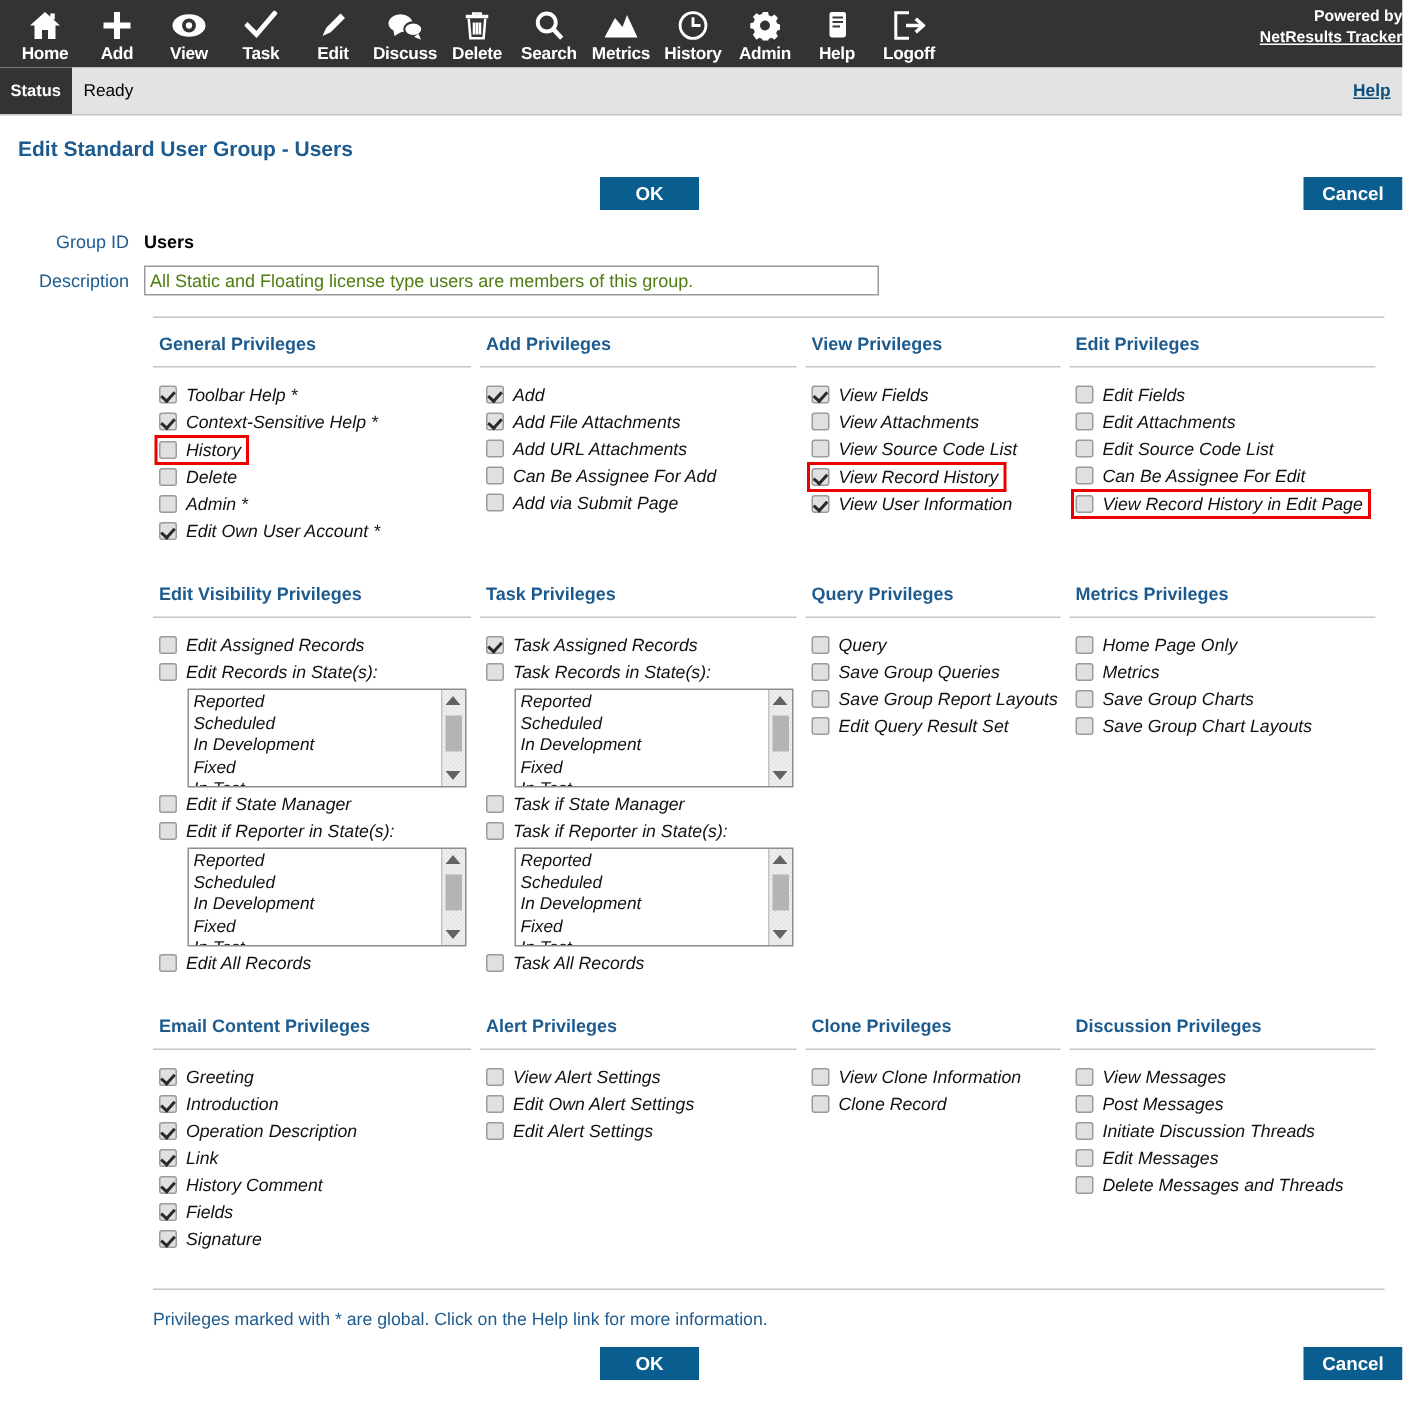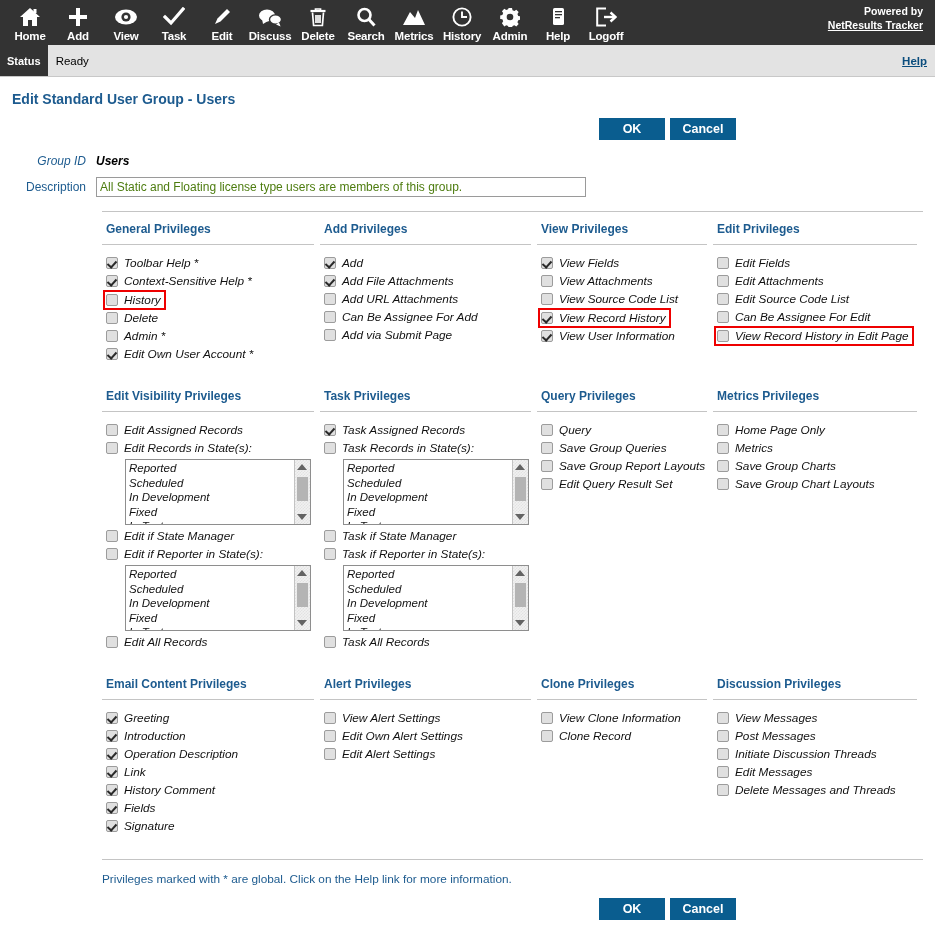--- a/index.html
+++ b/index.html
@@ -36,21 +36,21 @@
   .tb-icon { height: 24px; display:flex; align-items:center; justify-content:center; }
   .tb-icon svg { display:block; }
   .tb-label {
     font-size: 11.5px;
     font-weight: bold;
     line-height: 14px;
     letter-spacing: -0.2px;
   }
   .powered {
     position: absolute;
-    right: 12px;
+    right: 0;
     top: 4px;
     text-align: right;
     color: #ffffff;
     font-size: 10.5px;
     font-weight: bold;
     line-height: 14px;
   }
   .powered a {
     color: #ffffff;
     text-decoration: underline;
@@ -94,41 +94,41 @@
   .page-title {
     color: #1d5b8f;
     font-size: 14px;
     font-weight: bold;
     padding: 14px 0 0 12px;
   }
 
   
   .btnrow {
     display: flex;
-    justify-content: center;
+    justify-content: space-between;
     padding-left: 400px;
     gap: 5px;
     margin-top: 11px;
   }
   .btn {
     background: #0a5d8f;
     color: #ffffff;
     border: none;
     font-family: "Liberation Sans", sans-serif;
     font-size: 12.5px;
     font-weight: bold;
     padding: 4px 0;
     width: 66px;
     cursor: pointer;
     text-align: center;
   }
 
   
   .formrow { display:flex; align-items:center; margin-top: 9px; }
-  .formrow.first { margin-top: 14px; font-style: italic; }
+  .formrow.first { margin-top: 14px; }
   .flabel {
     width: 96px;
     text-align: right;
     color: #1d5b8f;
     font-size: 12px;
     padding-right: 10px;
   }
   .fvalue { font-size: 12px; font-weight: bold; color:#000; }
   .finput {
     width: 490px;

